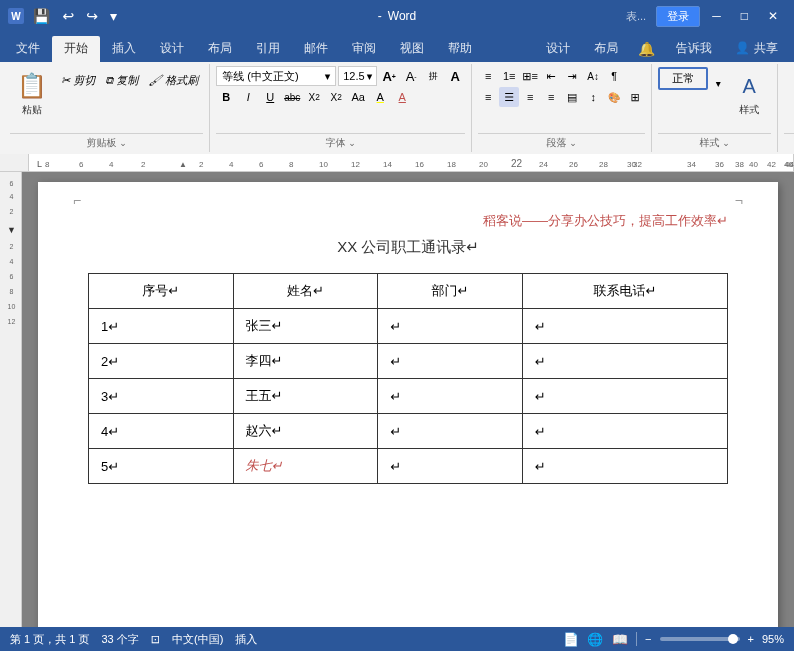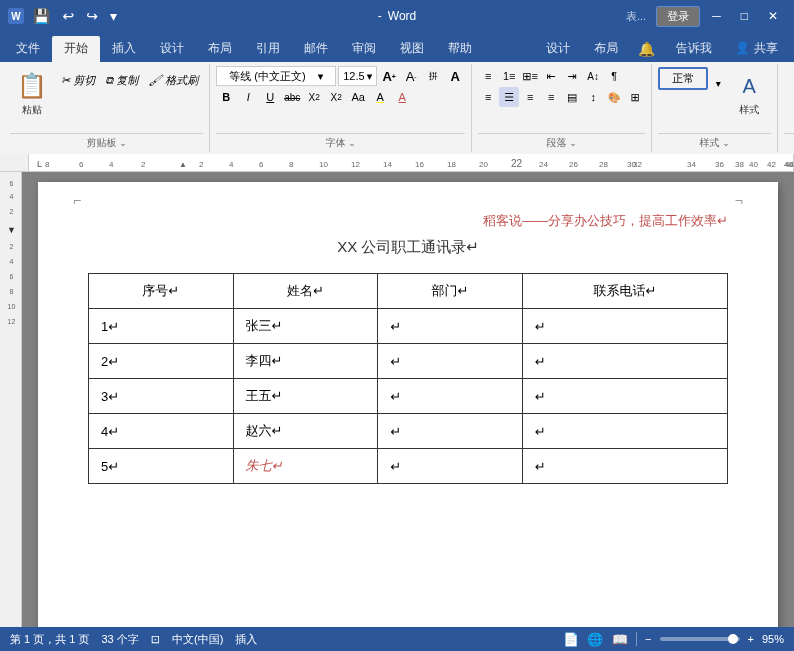--- a/index.html
+++ b/index.html
@@ -13,40 +13,40 @@
       align-items: center;
       justify-content: space-between;
       padding: 0 8px;
       color: white;
     }
     .title-bar-left { display: flex; align-items: center; gap: 6px; }
     .title-bar-center { position: absolute; left: 50%; transform: translateX(-50%); color: white; font-size: 12px; display: flex; align-items: center; gap: 6px; }
     .title-bar-right { display: flex; align-items: center; gap: 4px; margin-left: auto; }
     .title-icon { width: 16px; height: 16px; background: #4472c4; border-radius: 2px; display: inline-flex; align-items: center; justify-content: center; font-size: 10px; font-weight: bold; color: white; }
     .win-btn { background: none; border: none; color: white; cursor: pointer; padding: 2px 8px; font-size: 12px; }
-    .login-btn { background: #737373; border: 1px solid #5a8ad4; color: white; padding: 2px 10px; font-size: 11px; cursor: pointer; border-radius: 2px; }
+    .login-btn { background: #3b82f6; border: 1px solid #5a8ad4; color: white; padding: 2px 10px; font-size: 11px; cursor: pointer; border-radius: 2px; }
     .ribbon-tabs { display: flex; background: #2b579a; height: 30px; align-items: flex-end; padding-left: 4px; }
     .ribbon-tab { padding: 4px 12px 5px; font-size: 12px; color: rgba(255,255,255,0.85); cursor: pointer; border-radius: 2px 2px 0 0; }
     .ribbon-tab.active { background: #f3f3f3; color: #333; font-weight: normal; }
 
     .ribbon-content { display: flex; padding: 2px 4px; background: #f3f3f3; min-height: 92px; }
     .ribbon-group { display: flex; flex-direction: column; border-right: 1px solid #d0d0d0; padding: 2px 6px 0; min-width: fit-content; }
     .ribbon-group-content { display: flex; align-items: flex-start; gap: 2px; flex: 1; }
     .ribbon-group-label { font-size: 10px; color: #666; text-align: center; padding: 2px 0; border-top: 1px solid #d0d0d0; margin-top: 2px; }
 
     .r-btn-big { display: flex; flex-direction: column; align-items: center; cursor: pointer; padding: 3px 5px; border-radius: 2px; min-width: 40px; border: 1px solid transparent; }
     .r-btn-big .icon-big { width: 32px; height: 32px; display: flex; align-items: center; justify-content: center; font-size: 22px; }
     .r-btn-big .lbl { font-size: 10px; color: #333; margin-top: 1px; }
 
     .r-btn-small { display: flex; align-items: center; cursor: pointer; padding: 2px 4px; border-radius: 2px; border: 1px solid transparent; font-size: 11px; }
 
     .font-section { display: flex; flex-direction: column; gap: 1px; }
     .font-row { display: flex; align-items: center; gap: 2px; }
 
-    .font-selector { display: flex; align-items: center; border: 1px solid #ccc; background: white; height: 20px; padding: 0 12px; font-size: 11px; cursor: pointer; min-width: 120px; gap: 2px; }
+    .font-selector { display: flex; align-items: center; border: 1px solid #ccc; background: white; height: 20px; padding: 0 5px; font-size: 11px; cursor: pointer; min-width: 120px; gap: 2px; }
     .font-size-box { display: flex; align-items: center; border: 1px solid #ccc; background: white; height: 20px; padding: 0 4px; font-size: 11px; cursor: pointer; min-width: 36px; gap: 2px; }
     .fmt-btn { width: 20px; height: 20px; display: flex; align-items: center; justify-content: center; cursor: pointer; border: 1px solid transparent; border-radius: 2px; font-size: 11px; }
 
     .paragraph-section { display: flex; flex-direction: column; gap: 1px; }
     .para-row { display: flex; align-items: center; gap: 1px; }
     .style-box { border: 2px solid #4472c4; padding: 2px 6px; font-size: 11px; cursor: pointer; border-radius: 2px; min-width: 50px; text-align: center; }
 
     
     #ruler { height: 18px; background: #f0f0f0; border-bottom: 1px solid #ccc; display: flex; align-items: center; overflow: hidden; padding-left: 28px; }
     .ruler-inner { flex: 1; background: white; height: 100%; display: flex; align-items: flex-end; position: relative; border-left: 1px solid #ccc; border-right: 1px solid #ccc; }

